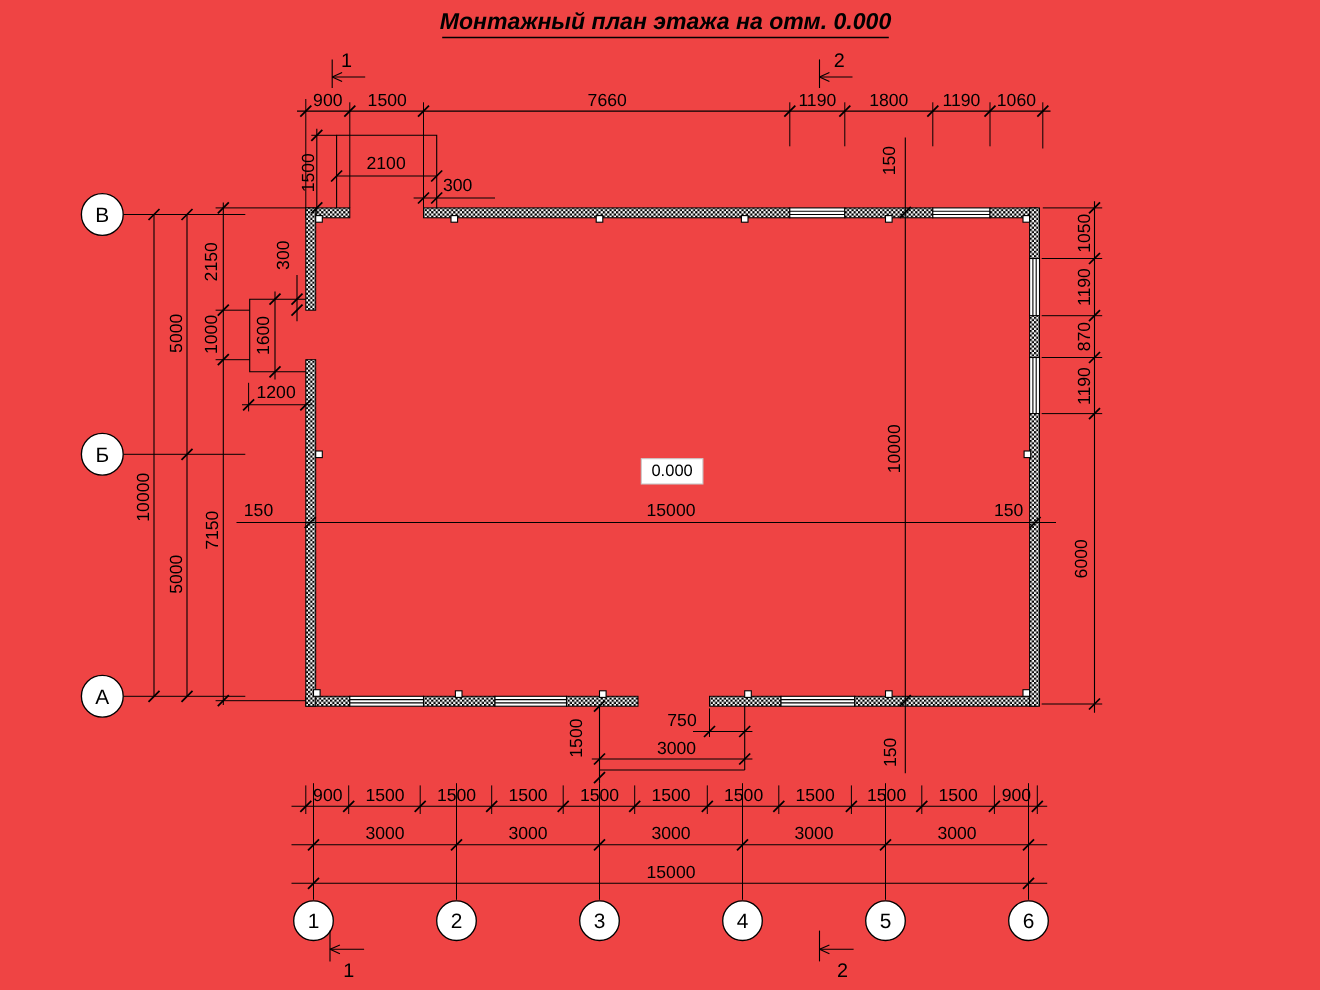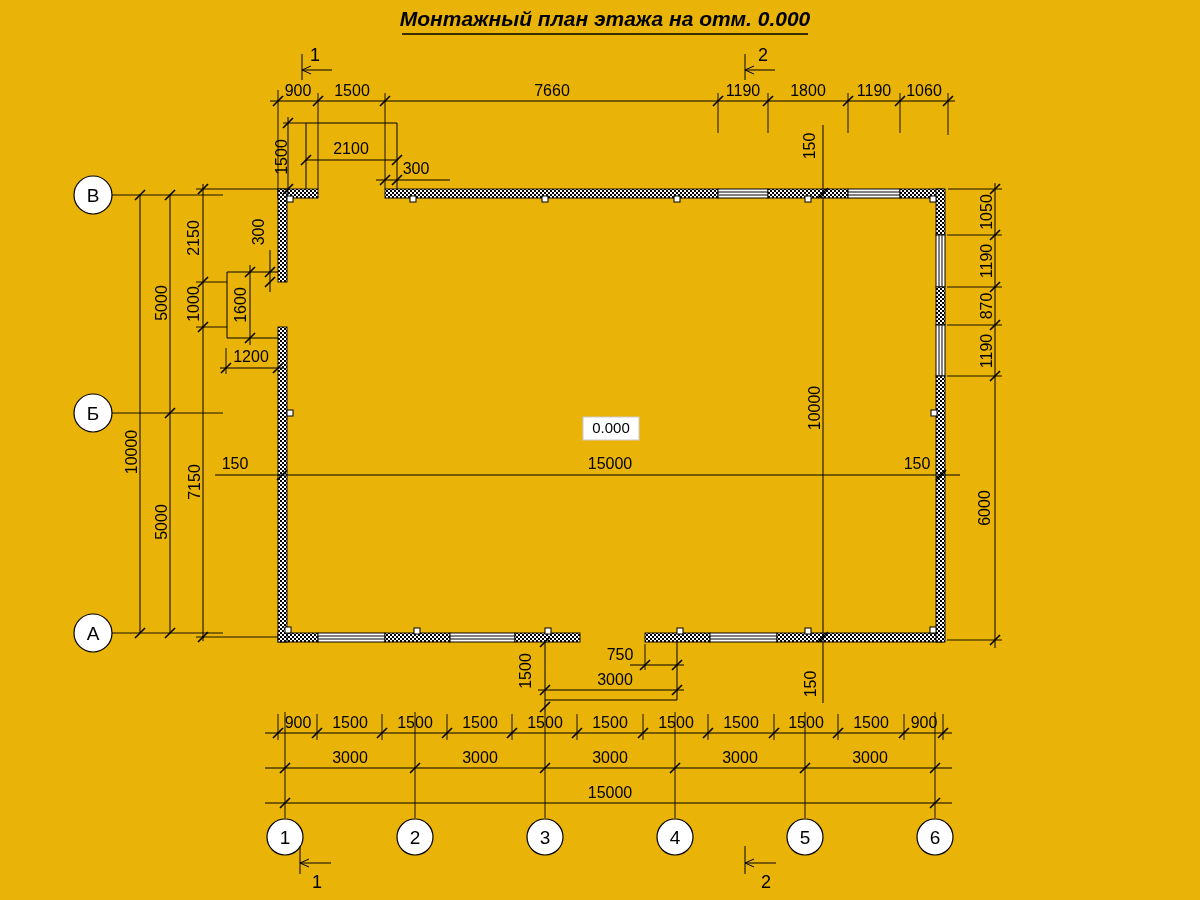--- a/index.html
+++ b/index.html
@@ -1,16 +1,16 @@
 <!DOCTYPE html>
 <html><head>
 <meta charset="utf-8">
 <style>
   html,body{margin:0;padding:0;background:#fff;}
-  .page{width:1200px;height:900px;position:relative;background:#eab308;overflow:hidden;}
+  .page{width:1200px;height:900px;position:relative;background:#ef4444;overflow:hidden;}
   svg text{font-family:"Liberation Sans","DejaVu Sans",sans-serif;fill:#000;}
   .dl{stroke:#000;stroke-width:1;fill:none;}
   .ext{stroke:#000;stroke-width:0.9;fill:none;}
   .tk{stroke:#000;stroke-width:1.6;}
   .wl{stroke:#000;stroke-width:1;fill:none;}
   .hz{fill:url(#hatch);stroke:#000;stroke-width:0.9;}
   .wn{fill:#fff;stroke:#000;stroke-width:1;}
   .sq{fill:#fff;stroke:#000;stroke-width:1;}
   .axc{fill:#fff;stroke:#000;stroke-width:1.2;}
   .dim{font-size:16px;text-anchor:middle;}

